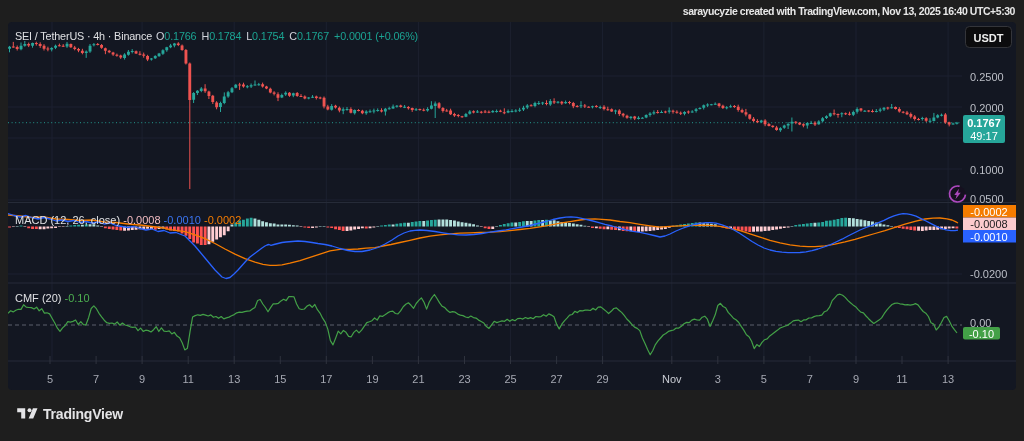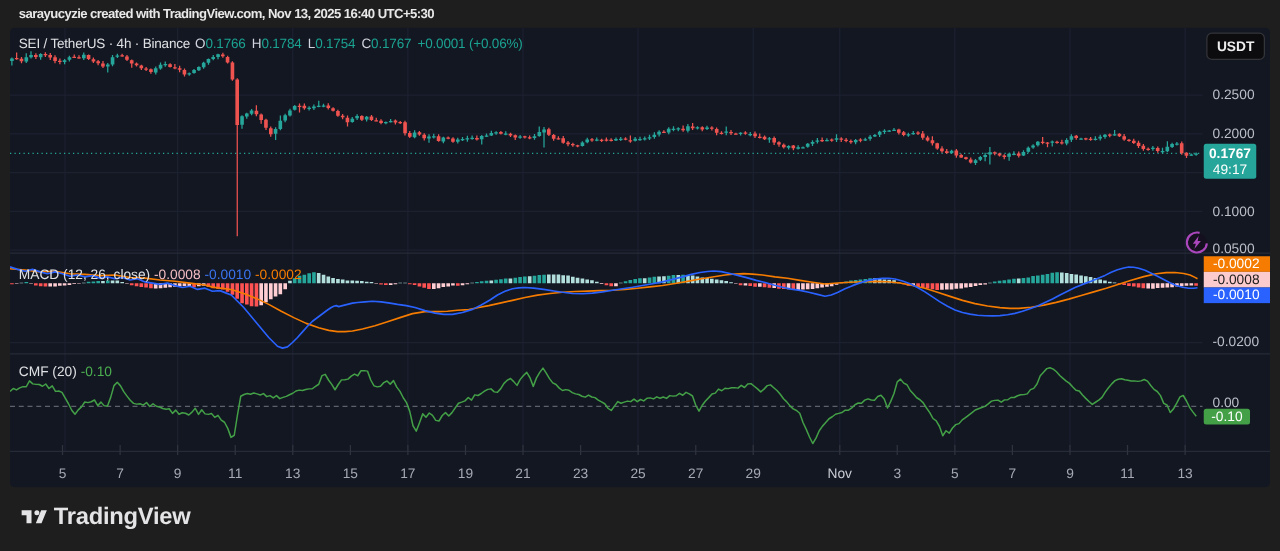--- a/index.html
+++ b/index.html
@@ -1,18 +1,18 @@
 <!DOCTYPE html>
 <html><head><meta charset="utf-8"><style>
 html,body{margin:0;padding:0;background:#1e1e1e;width:1024px;height:441px;overflow:hidden;}
 body{font-family:"Liberation Sans",sans-serif;position:relative;}
-#hdr{position:absolute;left:15px;top:4.5px;width:1000px;color:#e8e8e8;font-size:10.5px;font-weight:bold;letter-spacing:-0.45px;}
+#hdr{position:absolute;left:15px;top:4.5px;width:1000px;color:#e8e8e8;font-size:10.5px;font-weight:bold;letter-spacing:-0.45px;text-align:right;}
 #chart{position:absolute;left:8px;top:22px;width:1008px;height:368px;border-radius:4px;overflow:hidden;}
 #ftr{position:absolute;left:17px;top:405px;height:18px;display:flex;align-items:center;}
-#ftr span{color:#e4e4e6;font-size:19px;font-weight:bold;margin-left:5px;letter-spacing:-0.2px;}
+#ftr span{color:#e4e4e6;font-size:14px;font-weight:bold;margin-left:5px;letter-spacing:-0.2px;}
 </style></head>
 <body>
 <div id="hdr">sarayucyzie created with TradingView.com, Nov 13, 2025 16:40 UTC+5:30</div>
 <div id="chart"><svg width="1008" height="368" viewBox="0 0 1008 368" font-family="Liberation Sans, sans-serif">
 <rect width="1008" height="368" fill="#131722"></rect>
 <path d="M44 0V339M134.1 0V339M226.2 0V339M318.3 0V339M410.4 0V339M502.4 0V339M594.6 0V339M663.8 0V339M755.9 0V339M848 0V339M940.1 0V339M0 54H954M0 85H954M0 116H954M0 147H954M0 178H954" stroke="#1c2130" stroke-width="1" fill="none"></path>
 <path d="M0 252H954" stroke="#1c2130" stroke-width="1" fill="none"></path>
 <path d="M0 180.5H1008M0 261H1008M0 339H1008" stroke="#262b38" stroke-width="1" fill="none"></path>
 <path d="M0 100.7H954" stroke="#26a69a" stroke-width="0.9" stroke-dasharray="1,2.6" fill="none"></path>
 <path d="M0 303H954" stroke="#5d616c" stroke-width="1" stroke-dasharray="4,3" fill="none"></path>

